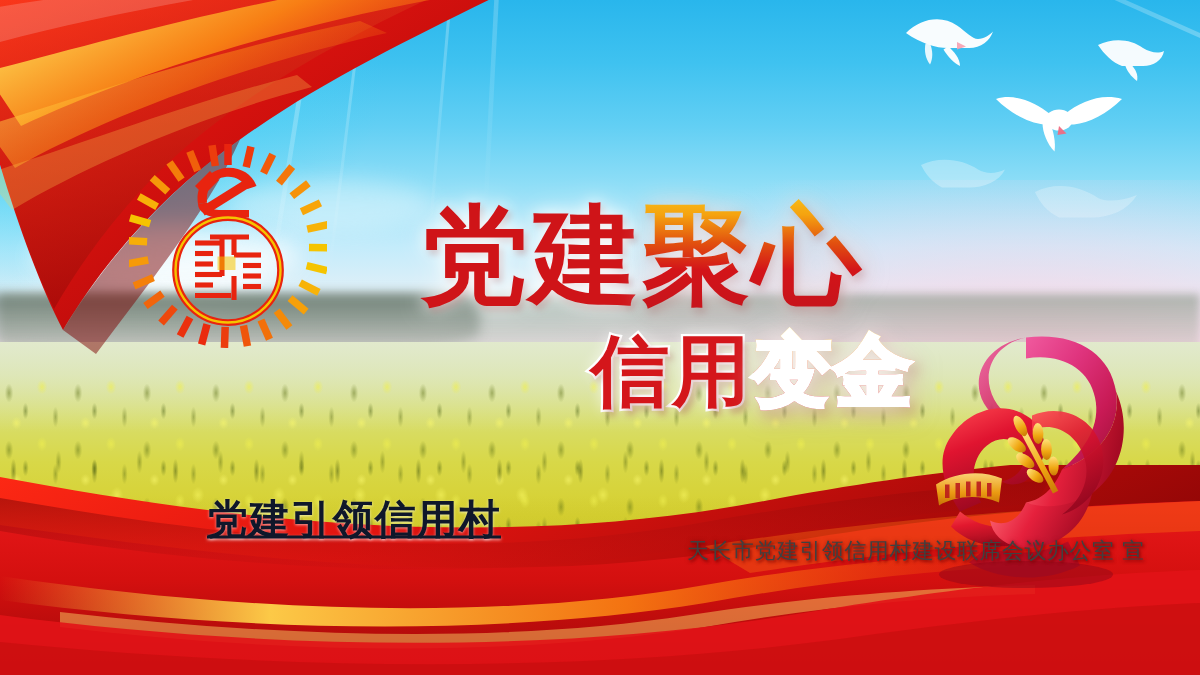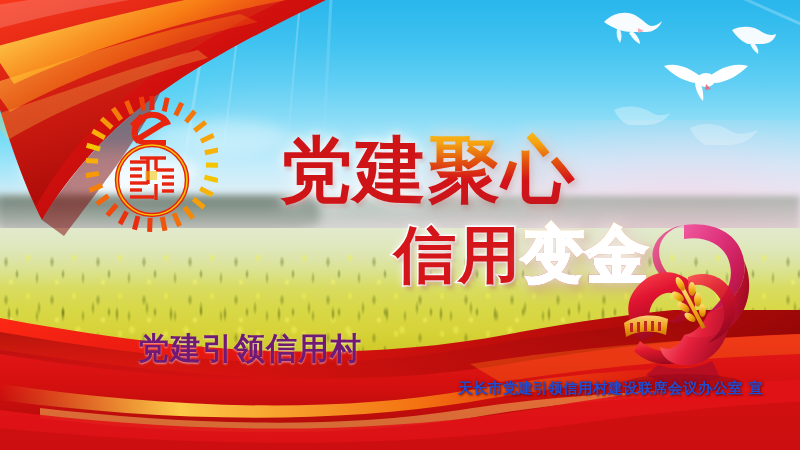--- a/index.html
+++ b/index.html
@@ -129,25 +129,26 @@
   
   .ribbon-bt{position:absolute;left:0;bottom:0;width:800px;height:140px;}
   .ribbon-bt svg{display:block;}
 
   
   .logo{position:absolute;left:68px;top:92px;width:168px;height:190px;}
   .logo-mark{position:absolute;left:18px;top:0;width:132px;height:140px;}
   .logo-mark svg{display:block;}
   .brand-cn{
     position:absolute;left:70px;top:236px;
-    font-size:31px;font-weight:bold;letter-spacing:1px;
-    color:#701a75;
+    font-size:27px;font-weight:bold;letter-spacing:1px;
+    color:#0f172a;
     font-family:"DejaVu Sans","Liberation Sans",sans-serif;
     text-shadow:0 1px 2px rgba(255,255,255,.6);
     white-space:nowrap;
+    text-decoration:underline;
   }
   .brand-py{
     position:absolute;left:72px;top:262px;
     font-size:10.5px;font-weight:bold;letter-spacing:.6px;
     color:#3a4144;white-space:nowrap;
     font-family:"Liberation Sans",sans-serif;
     text-shadow:0 1px 1px rgba(255,255,255,.5);
   }
 
   
@@ -163,21 +164,21 @@
       0 0 20px rgba(255,255,255,.8),
       2px 3px 4px rgba(120,0,0,.35);
   }
   .hl1 .seg-b{
     background:linear-gradient(to bottom,#f9c319 0%,#f5a310 18%,#e2520f 40%,#d31419 62%,#c4141c 100%);
     -webkit-background-clip:text;background-clip:text;color:transparent;
     -webkit-text-fill-color:transparent;
     filter:drop-shadow(0 0 9px rgba(255,255,255,.9)) drop-shadow(2px 3px 3px rgba(130,10,10,.3));
   }
 
-  .hl2{left:382px;top:198px;font-size:62px;letter-spacing:2px;}
+  .hl2{left:382px;top:198px;font-size:52px;letter-spacing:2px;}
   .hl2 .seg-a{
     color:#d4161b;
     -webkit-text-stroke:3px #ffffff;
     paint-order:stroke fill;
     text-shadow:0 0 10px rgba(255,255,255,.9),3px 4px 5px rgba(120,0,0,.35);
   }
   .hl2 .seg-b{
     background:linear-gradient(to bottom,#fbd02a 0%,#f6a712 16%,#e85c10 36%,#d81a1c 58%,#c7131b 100%);
     -webkit-background-clip:text;background-clip:text;color:transparent;
     -webkit-text-fill-color:transparent;
@@ -185,22 +186,22 @@
     paint-order:stroke fill;
     filter:drop-shadow(0 0 8px rgba(255,255,255,.85)) drop-shadow(3px 4px 4px rgba(130,10,10,.3));
   }
 
   
   .sculpture{position:absolute;right:22px;bottom:58px;width:190px;height:175px;}
   .sculpture svg{display:block;}
 
   
   .credit{
-    position:absolute;left:458px;top:379px;
-    font-size:14.5px;font-weight:bold;color:#1d4ed8;letter-spacing:.5px;
+    position:absolute;left:458px;top:358px;
+    font-size:14.5px;font-weight:normal;color:#404040;letter-spacing:.5px;
     font-family:"DejaVu Sans","Liberation Sans",sans-serif;
     text-shadow:1px 1px 2px rgba(120,0,0,.75),0 0 3px rgba(100,0,0,.5);
     white-space:nowrap;z-index:40;
   }
 </style>
 </head>
 <body>
 
 <div class="poster">
 

